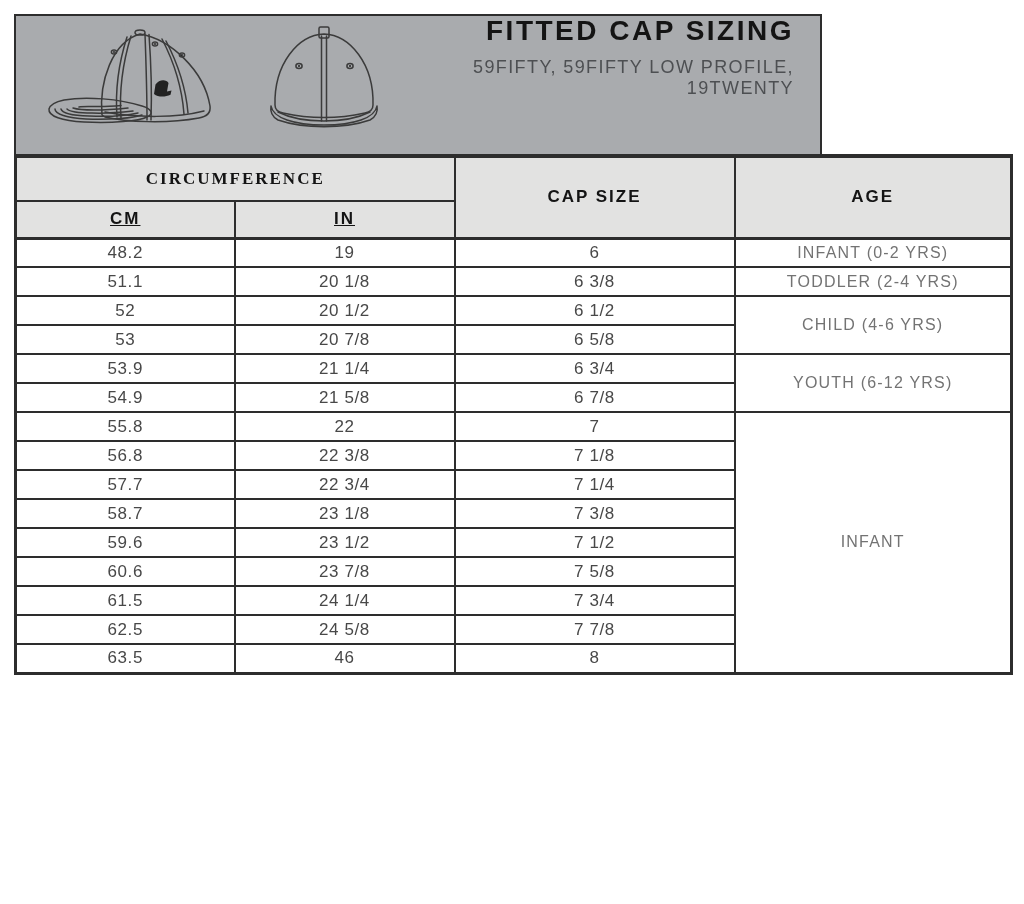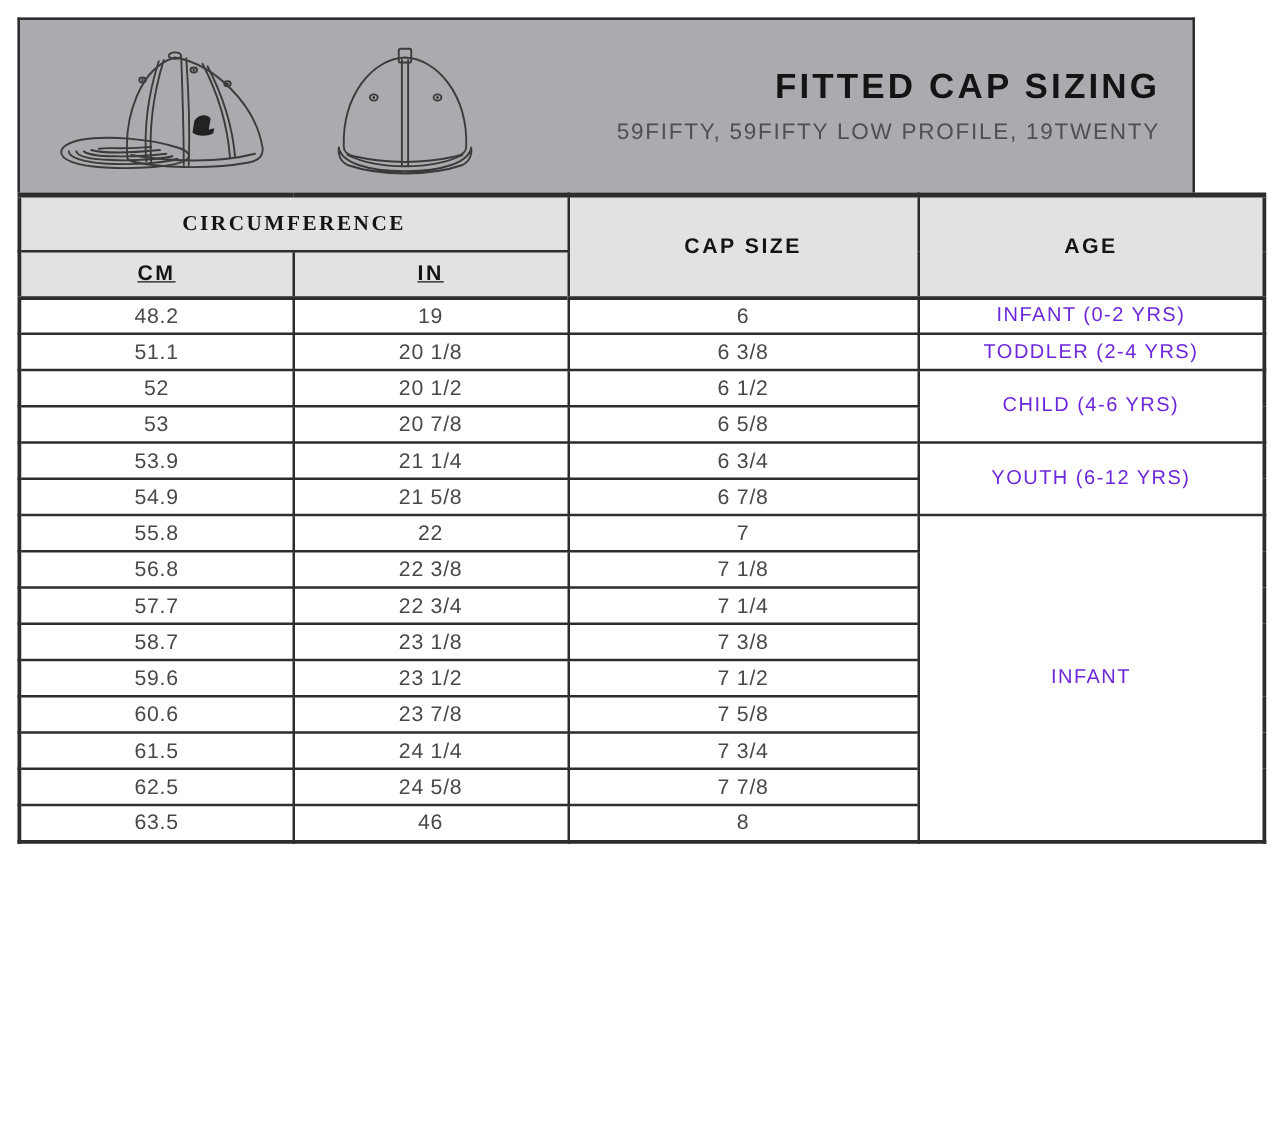--- a/index.html
+++ b/index.html
@@ -12,25 +12,25 @@
   *{box-sizing:border-box;}
   html,body{margin:0;padding:0;}
   body{
     width:1024px;height:904px;position:relative;overflow:hidden;
     background:#ffffff;
     font-family:"Liberation Sans","DejaVu Sans",sans-serif;
   }
   .frame{position:absolute;left:14px;top:14px;width:996px;}
   
   .band{
-    height:140px;width:942px;
+    height:140px;width:808px;
     background:var(--band);
     border:2px solid var(--line);
     border-bottom:0;
-    display:flex;align-items:center;
+    display:flex;align-items:flex-start;
   }
   .caps{display:flex;align-items:flex-end;gap:30px;padding-left:26px;padding-top:6px;}
   .caps svg{display:block;}
   .titles{flex:1;text-align:right;padding-right:26px;}
   .title{
     font-size:28px;font-weight:700;letter-spacing:2.5px;color:#141414;line-height:1.1;
   }
   .subtitle{
     font-size:18px;font-weight:400;letter-spacing:1.4px;color:#4d4f52;margin-top:10px;
   }
@@ -53,21 +53,21 @@
     font-size:17px;font-weight:700;letter-spacing:2px;
   }
   th.h-group{height:45px;font-family:Liberation Serif, serif;}
   tr.h-sub th{height:37px;text-decoration:underline;}
   thead th.h-span{border-bottom:3px solid var(--line);}
   tbody tr:first-child td{border-top:3px solid var(--line);}
   tbody td{
     background:#ffffff;height:29px;
     font-size:17px;font-weight:400;color:var(--datatext);letter-spacing:0.6px;
   }
-  tbody td.age{font-size:16px;letter-spacing:1.2px;color:#6d28d9;}
+  tbody td.age{font-size:16px;letter-spacing:1.2px;color:#737373;}
   .capline{stroke:#3b3b3b;stroke-width:1.5;fill:none;stroke-linecap:round;stroke-linejoin:round;}
   .capfill{fill:#222;stroke:none;}
 </style>
 </head>
 <body>
 
 <div class="frame">
 
   <div class="band">
     <div class="caps">

